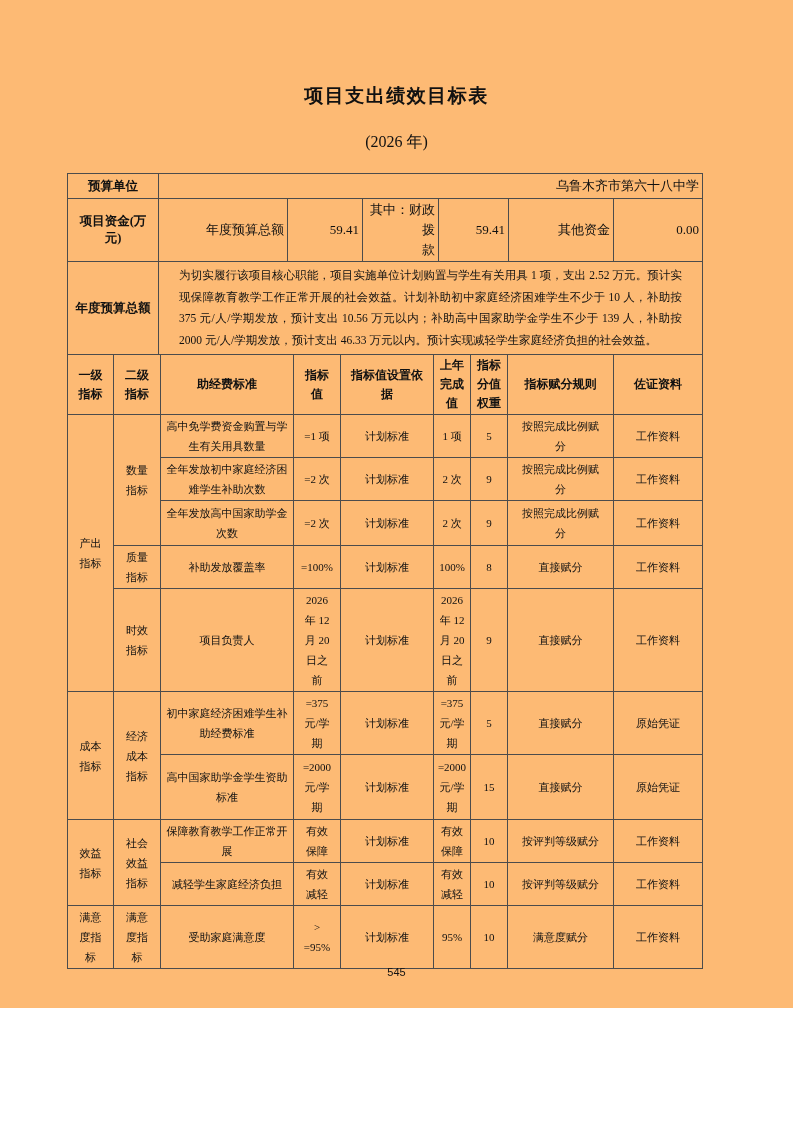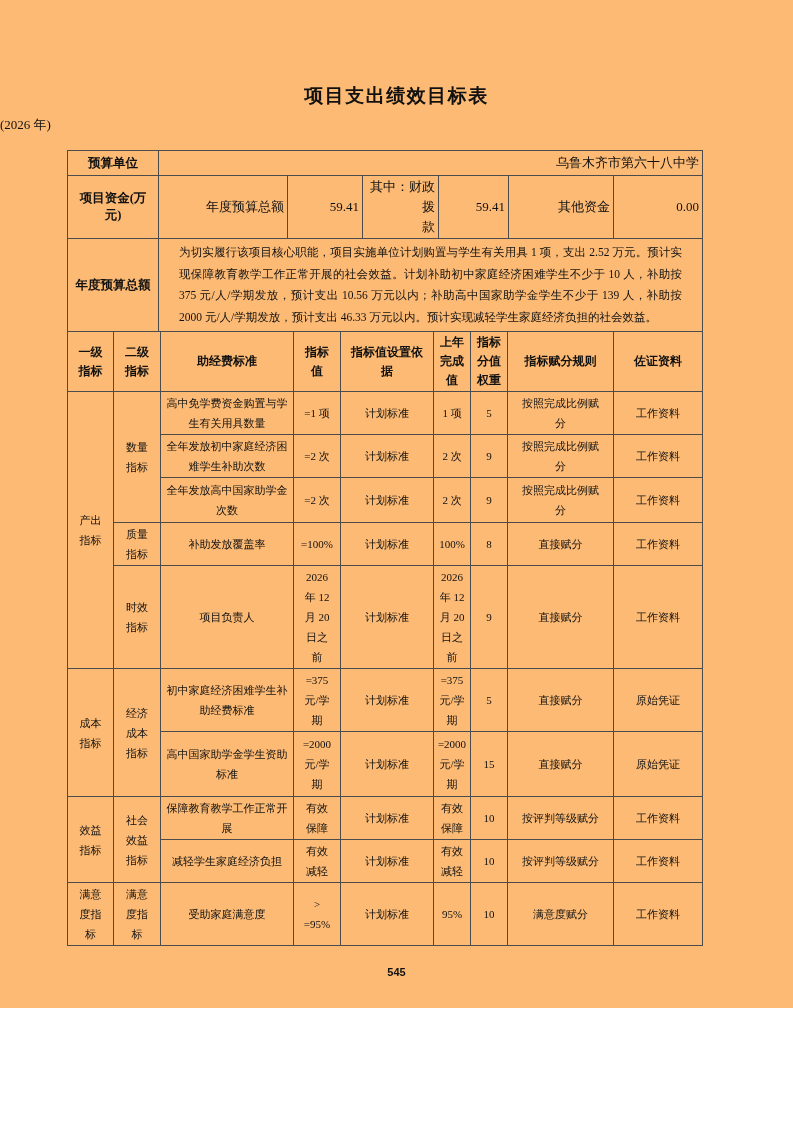--- a/index.html
+++ b/index.html
@@ -15,27 +15,28 @@
   }
   .doc-title {
     padding-top: 84px;
     text-align: center;
     font-size: 19px;
     font-weight: bold;
     letter-spacing: 1.5px;
     line-height: 24px;
   }
   .doc-subtitle {
-    margin-top: 9px;
-    font-size: 13px;
+    margin-top: 26px;
+    text-align: center;
+    font-size: 16px;
     line-height: 15px;
   }
   .tables {
     margin-left: 67px;
-    margin-top: 18px;
+    margin-top: 24px;
     width: 635px;
   }
   table {
     border-collapse: collapse;
     table-layout: fixed;
     width: 635px;
   }
   table.indicators { margin-top: -1px; }
   td, th {
     border: 1px solid #4c4c4c;
@@ -66,21 +67,20 @@
   }
   .value-cell { font-size: 13px; text-align: right; }
   .page-number {
     position: absolute;
     top: 966px;
     left: 0;
     width: 100%;
     text-align: center;
     font-size: 11px;
     font-family: "Liberation Sans", sans-serif;
-    font-weight: bold;
   }
 </style>
 </head>
 <body>
 
 <div class="page">
 
   <div class="doc-title">项目支出绩效目标表</div>
   <div class="doc-subtitle">(2026 年)</div>
 

